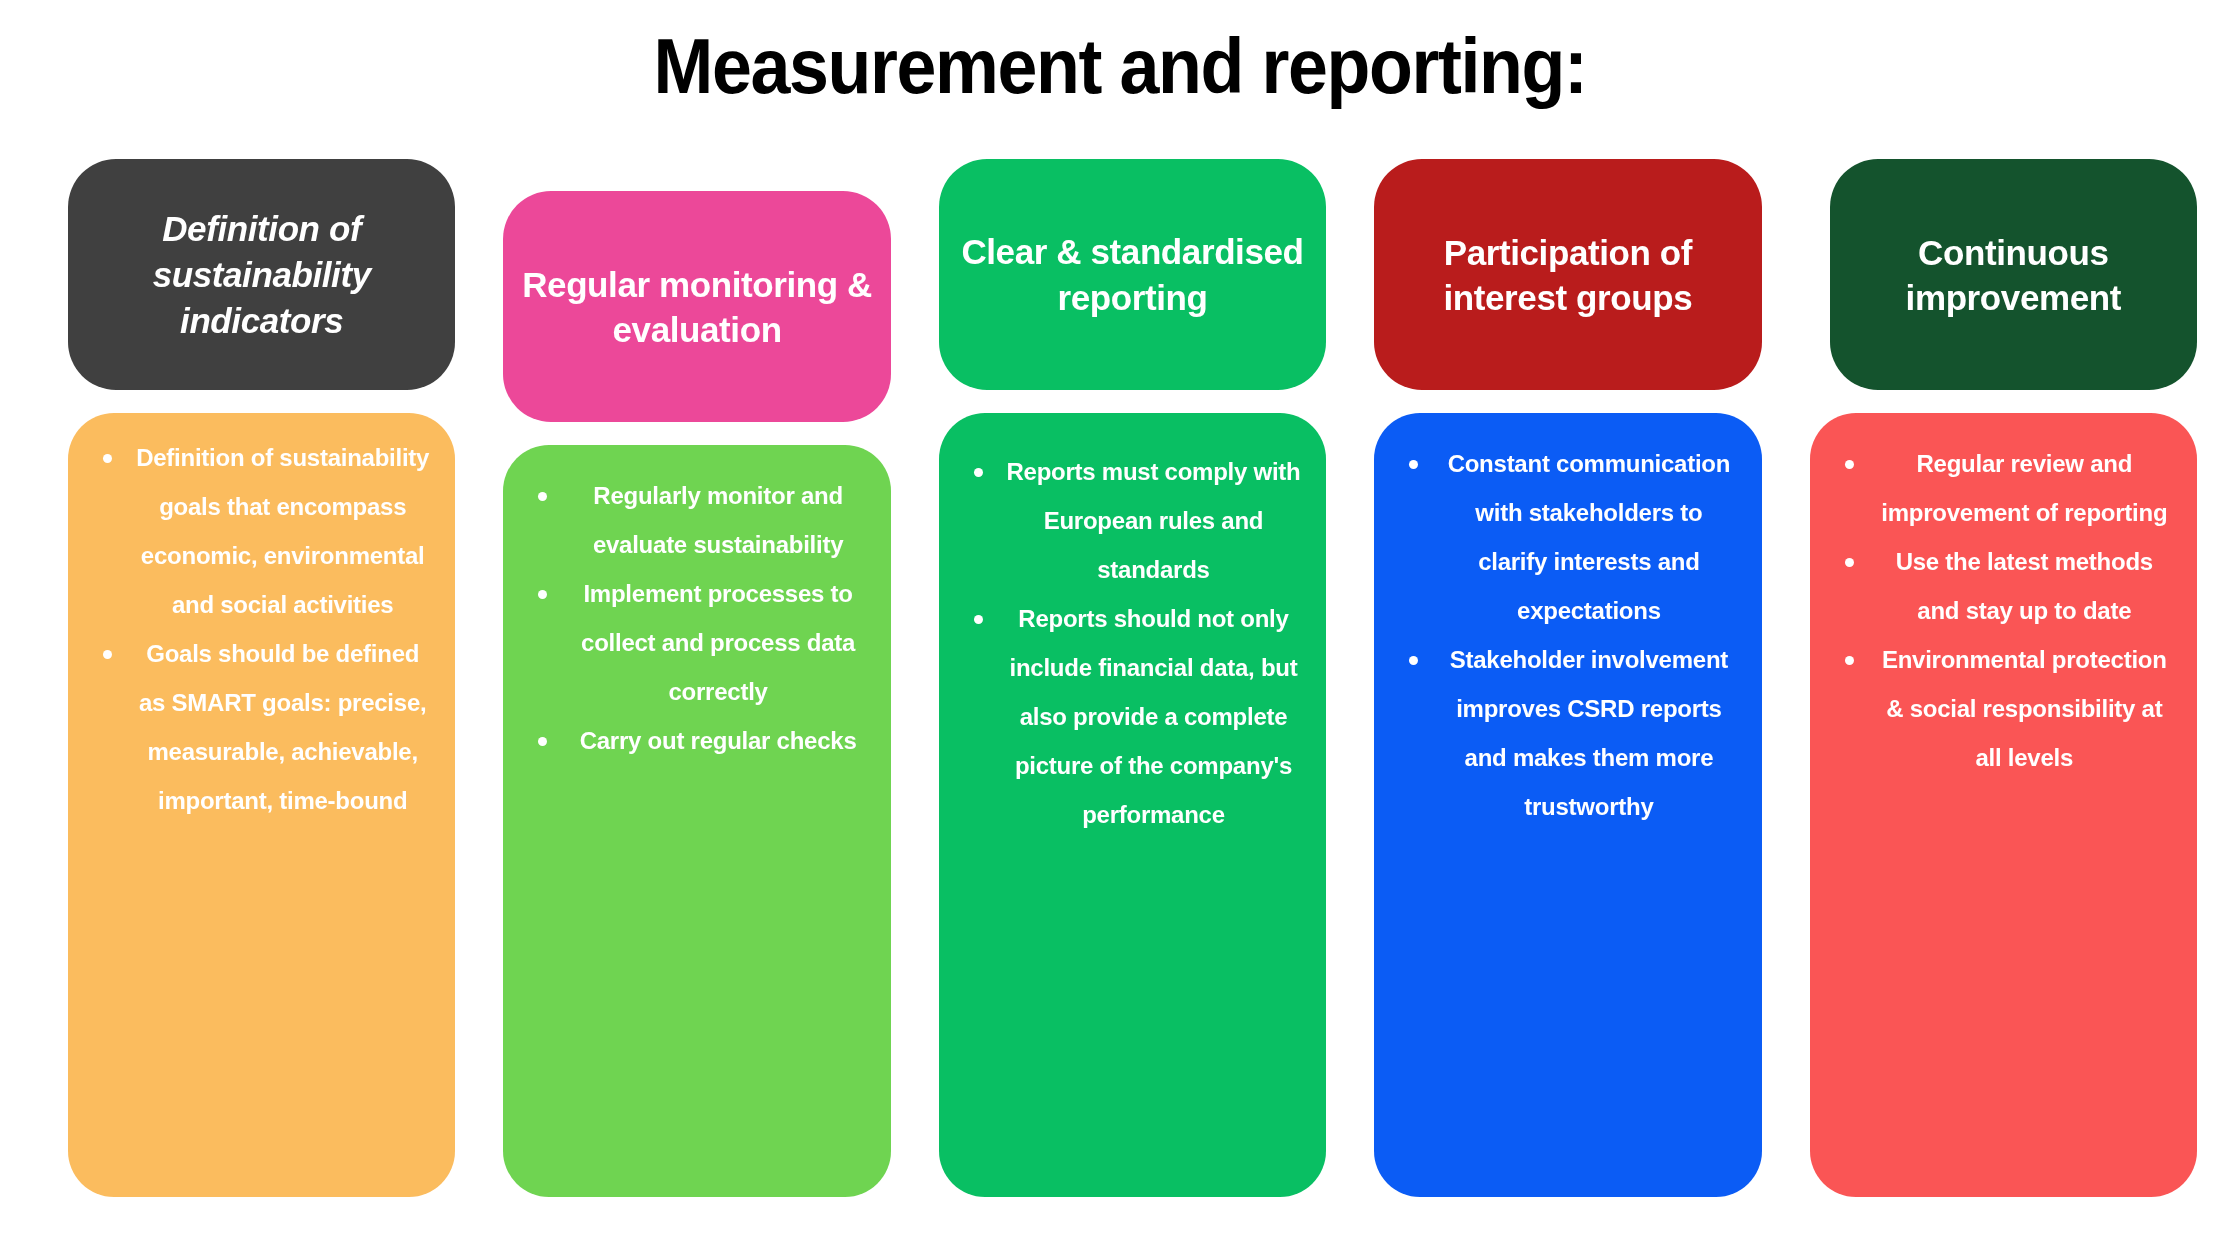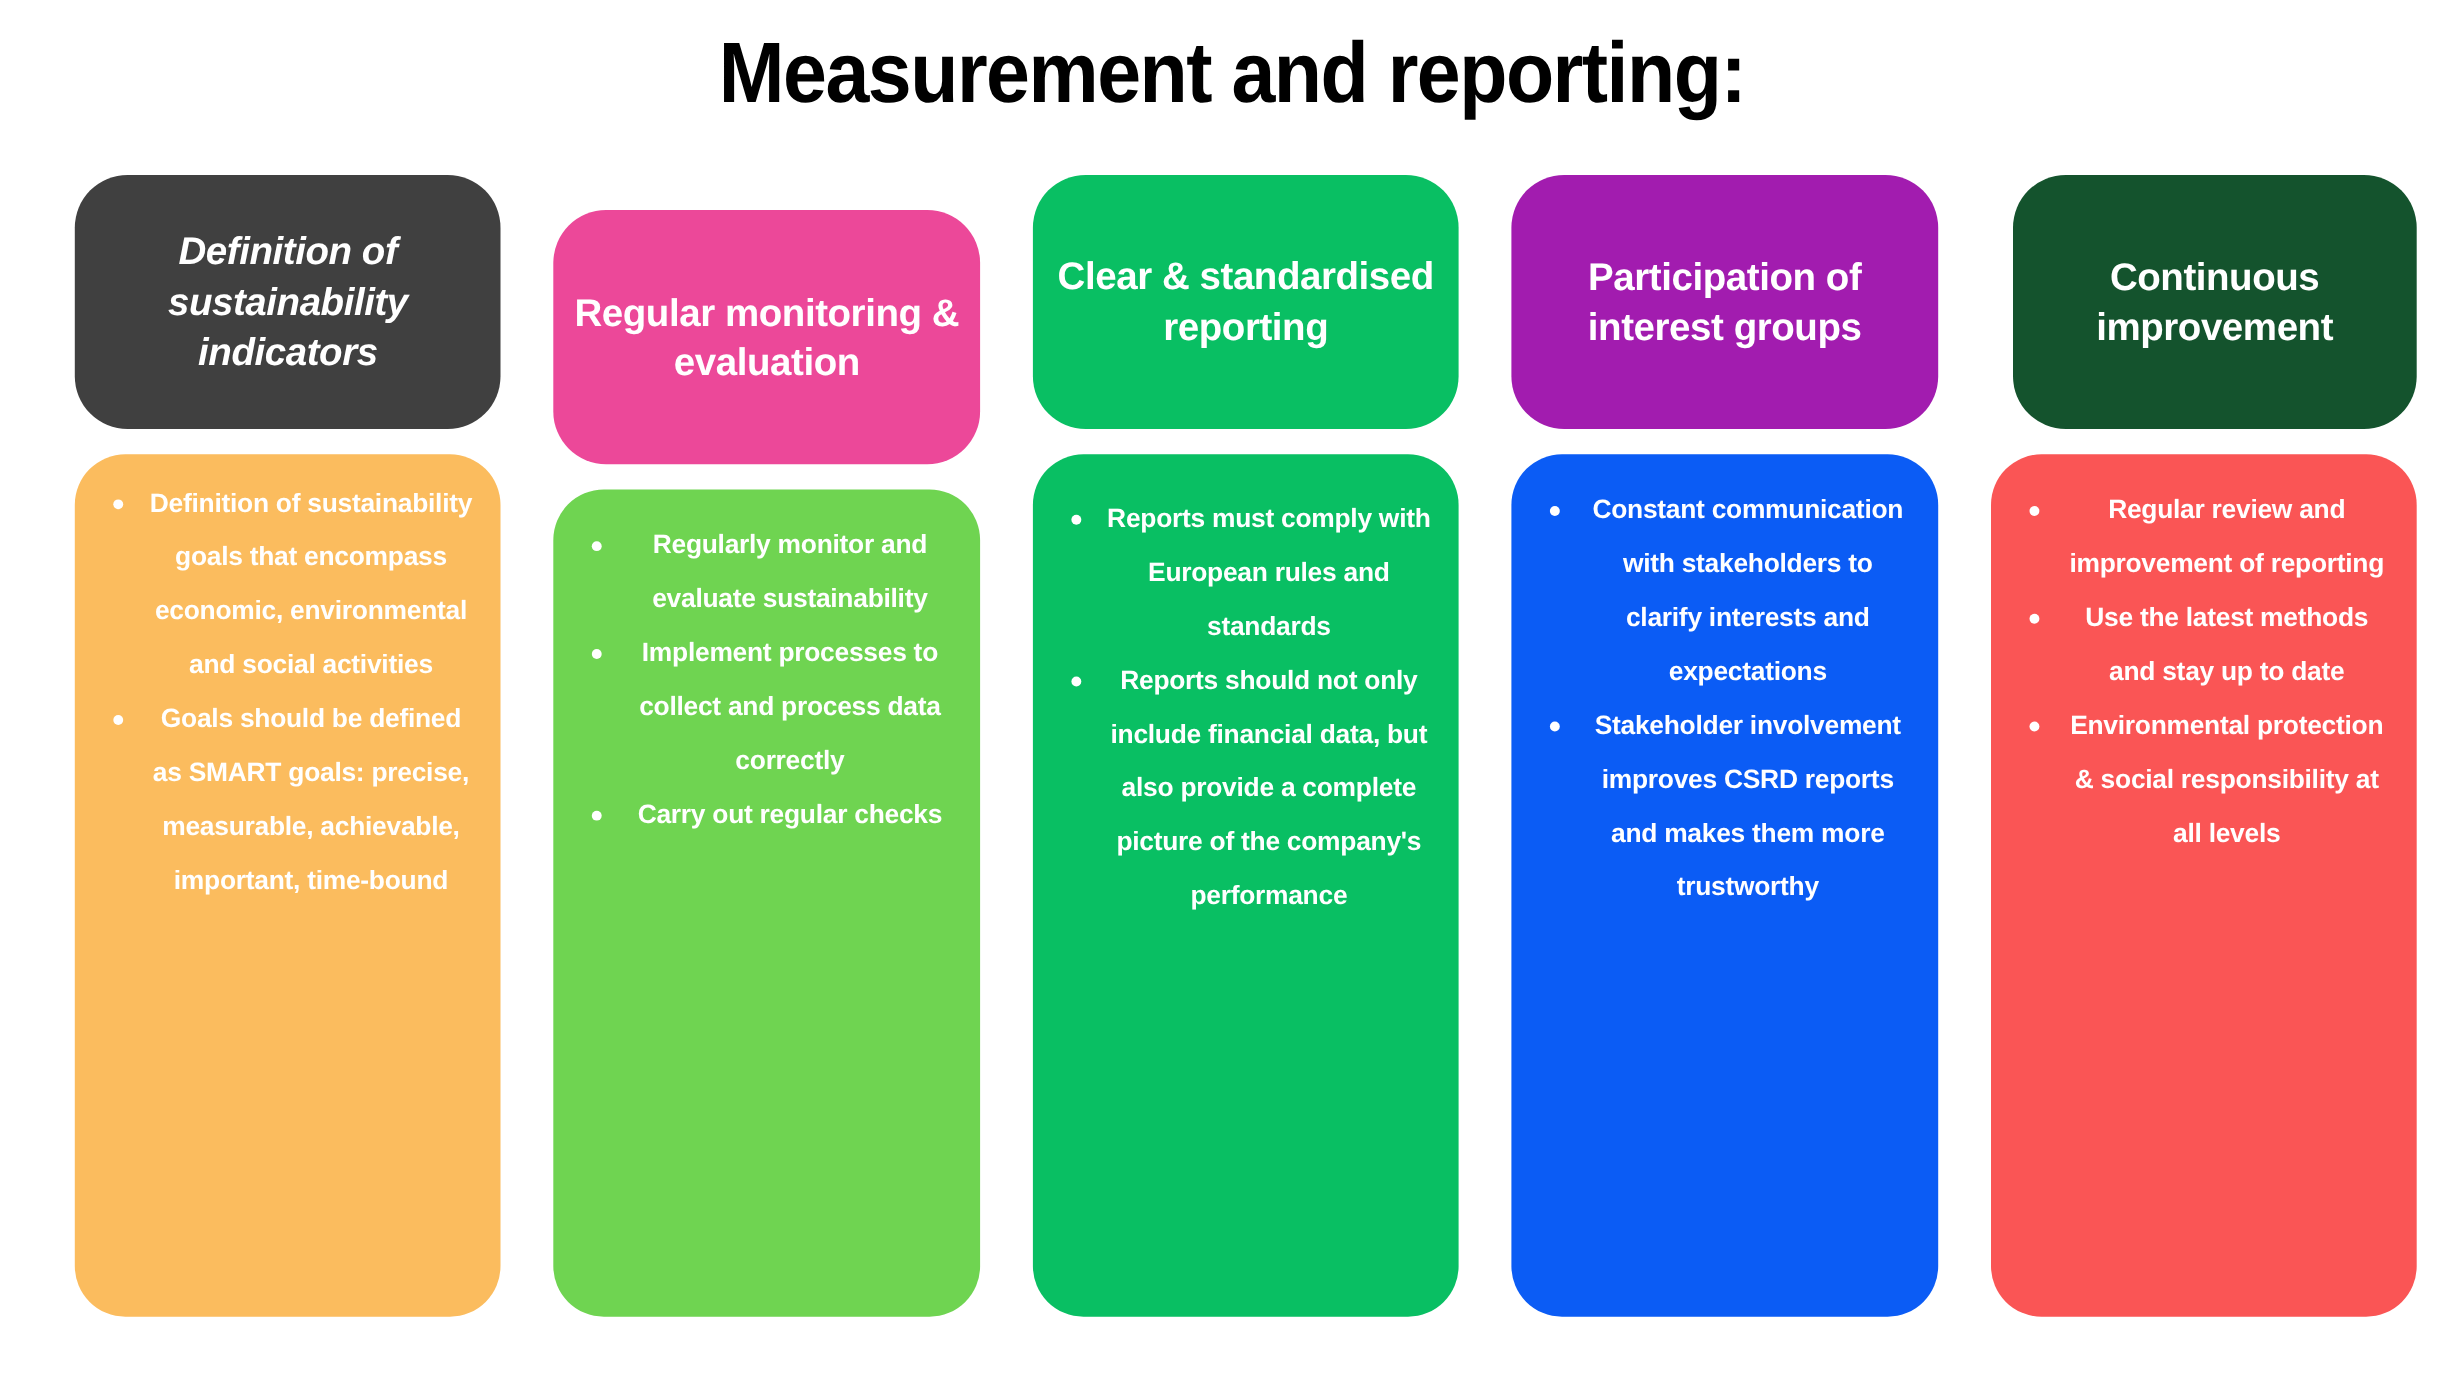--- a/index.html
+++ b/index.html
@@ -167,21 +167,21 @@
       </div>
       <div class="body-card" style="background: rgb(9, 191, 99);">
         <ul class="bullet-list">
           <li class="bullet-item">Reports must comply with European rules and standards</li>
           <li class="bullet-item">Reports should not only include financial data, but also provide a complete picture of the company's performance</li>
         </ul>
       </div>
     </div>
 
     <div class="column col-4">
-      <div class="header-card" style="background: #a21caf;">
+      <div class="header-card" style="background: #b91c1c;">
         <div class="header-text">Participation of interest groups</div>
       </div>
       <div class="body-card" style="background: rgb(11, 92, 245);">
         <ul class="bullet-list">
           <li class="bullet-item">Constant communication with stakeholders to clarify interests and expectations</li>
           <li class="bullet-item">Stakeholder involvement improves CSRD reports and makes them more trustworthy</li>
         </ul>
       </div>
     </div>
 

